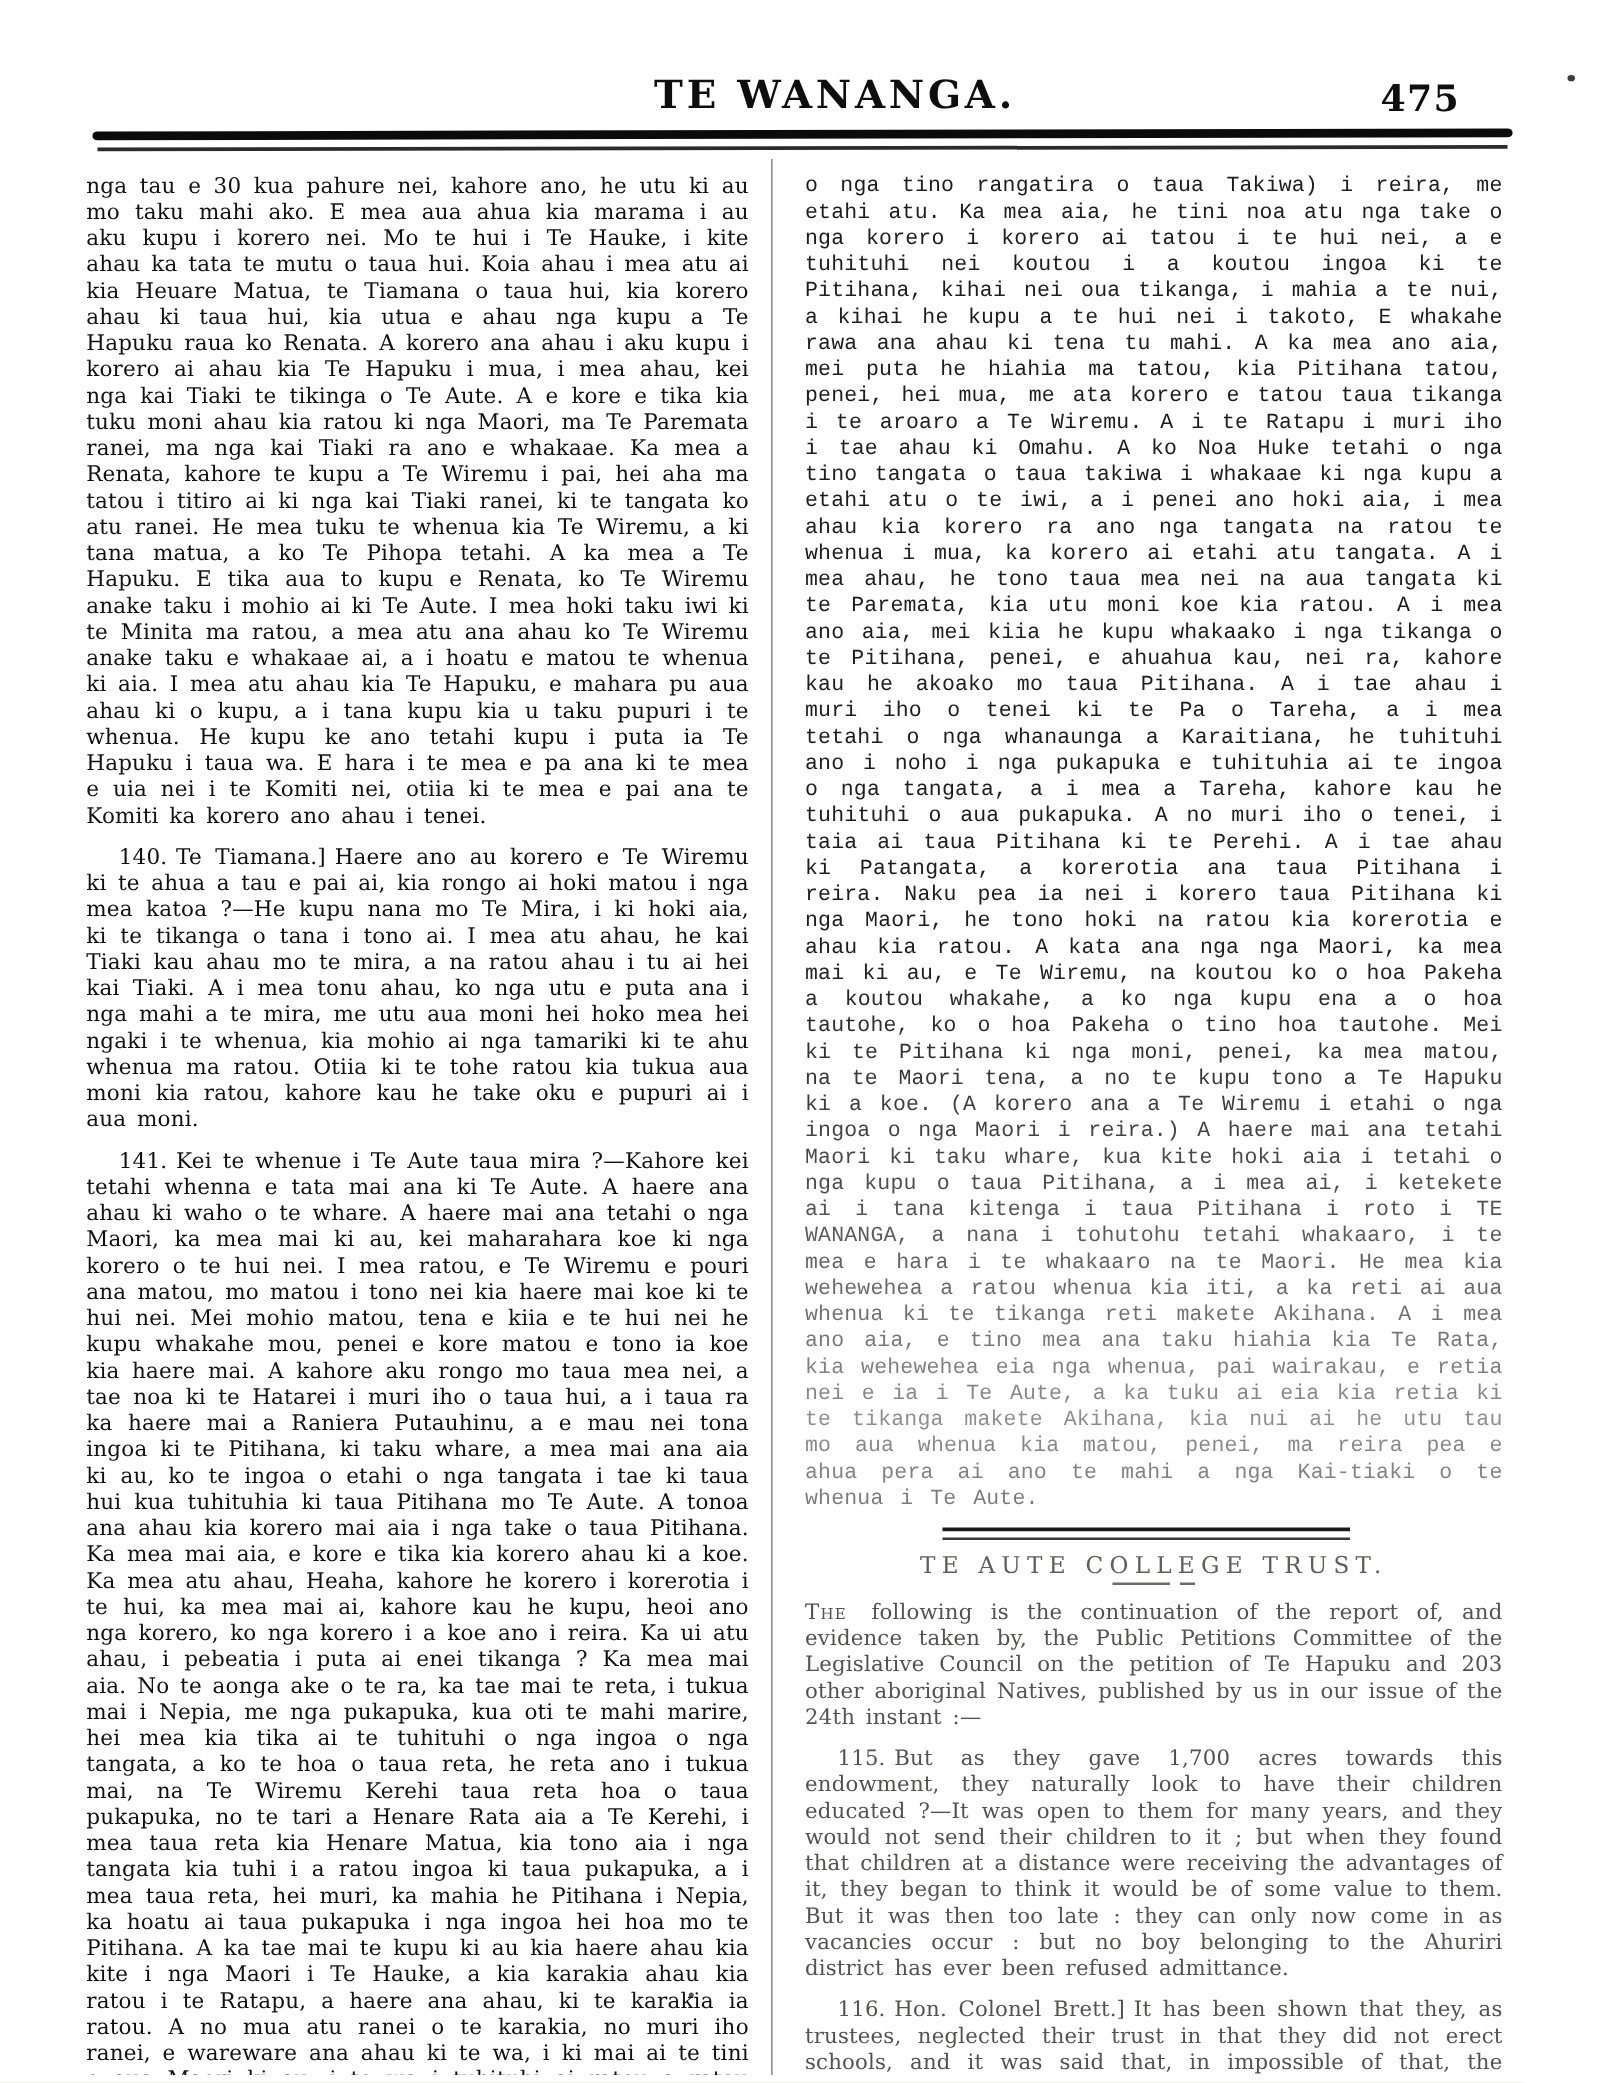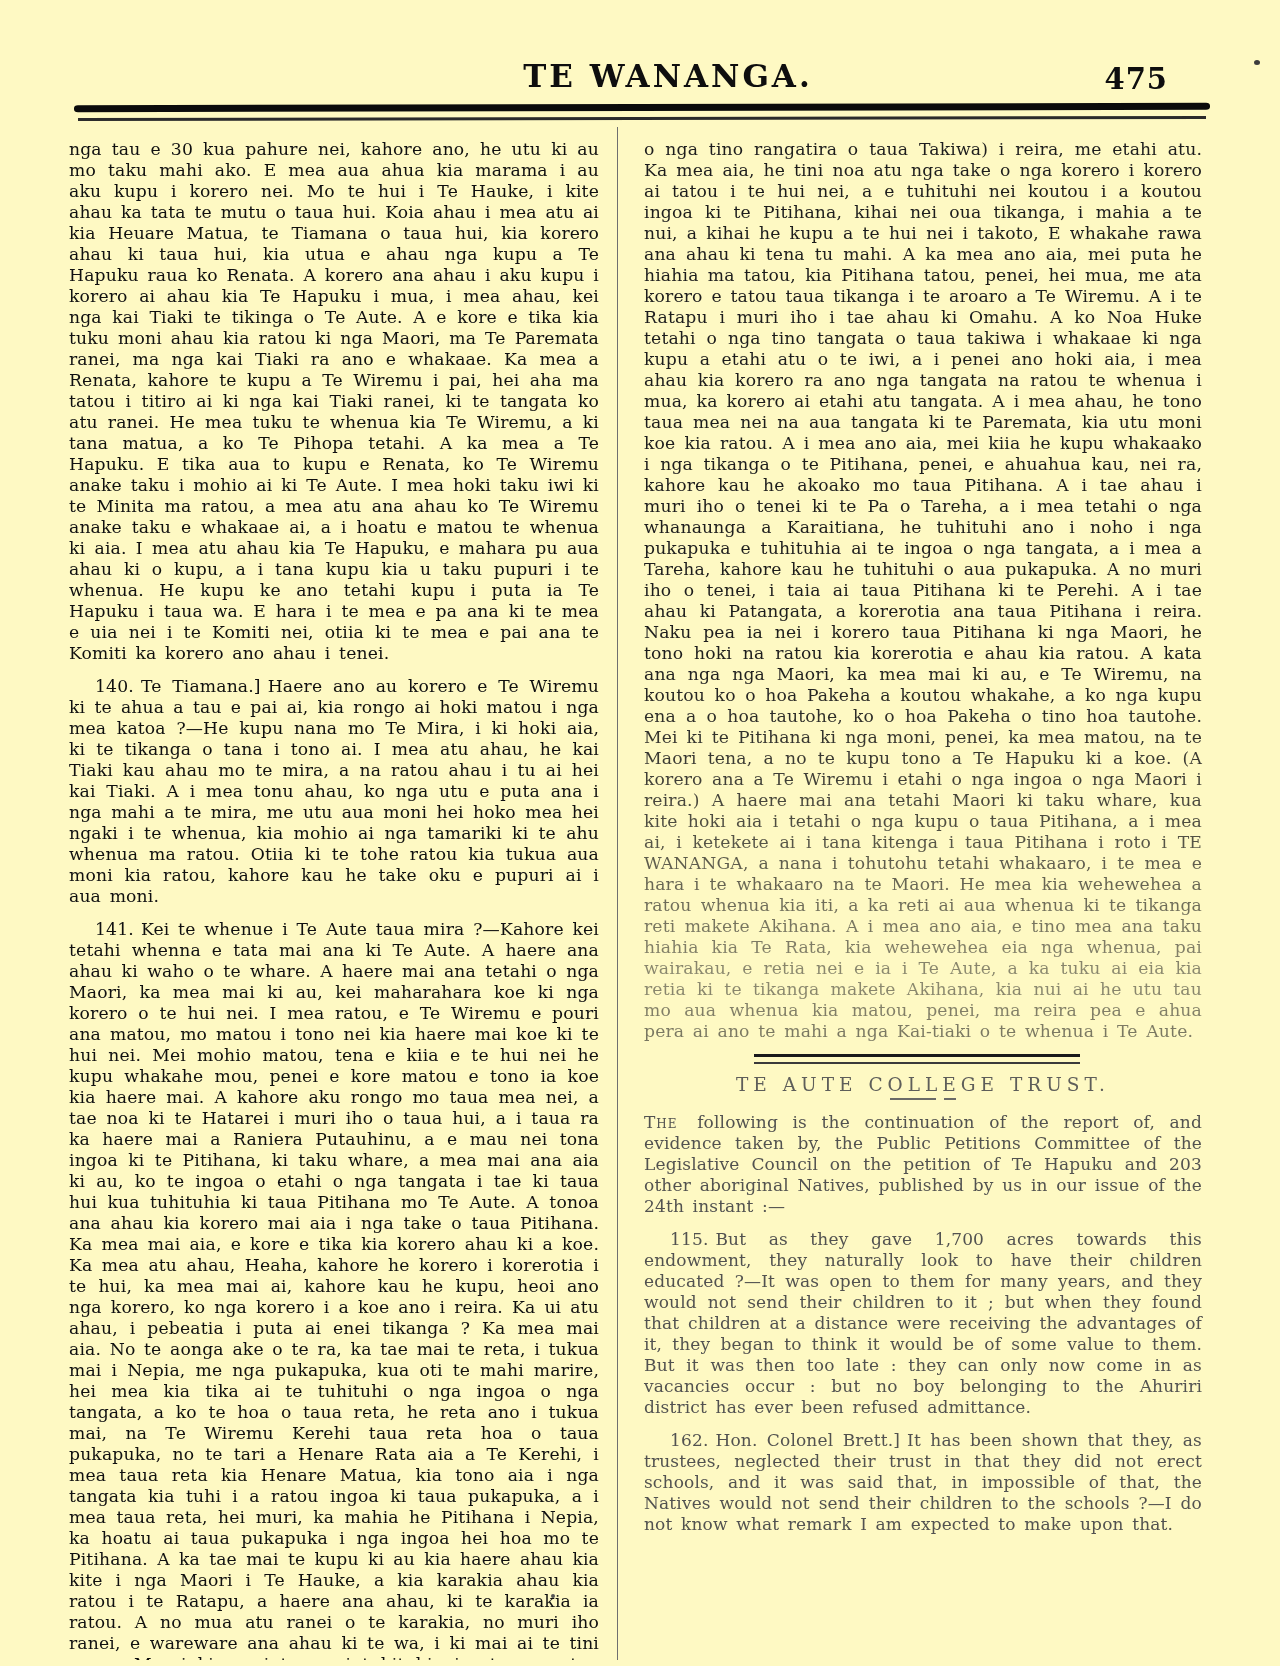--- a/index.html
+++ b/index.html
@@ -1,20 +1,20 @@
 <!DOCTYPE html>
 <html><head>
 <meta charset="utf-8">
 <style>
   html,body{margin:0;padding:0;background:#e8e8e4;}
   .page{
     position:relative;
     width:1280px;height:1666px;
     margin:0 auto;
-    background:#fef9c3;
+    background:#ffffff;
     overflow:hidden;
     font-family:"DejaVu Serif","Liberation Serif",serif;
     color:#141414;
   }
   
   .masthead-title{
     position:absolute;top:58px;left:0;width:100%;
     text-align:center;
     font-size:31px;font-weight:bold;letter-spacing:3px;
     transform:translateX(28px);
@@ -48,20 +48,21 @@
     text-align:justify;
     word-spacing:3px;letter-spacing:0.15px;
   }
   .para.indent{text-indent:26px;}
   .qnum{margin-right:7px;}
   .speaker{margin-right:7px;}
   
   .fade-wrap{
     -webkit-mask-image:linear-gradient(to bottom,#000 0%,#000 58%,rgba(0,0,0,.78) 76%,rgba(0,0,0,.5) 93%,rgba(0,0,0,.6) 100%);
             mask-image:linear-gradient(to bottom,#000 0%,#000 58%,rgba(0,0,0,.78) 76%,rgba(0,0,0,.5) 93%,rgba(0,0,0,.6) 100%);
+            font-family:Liberation Mono, monospace;
   }
   .signature{
     margin:8px 0 2px;
     text-align:center;
     font-style:italic;
     font-size:17px;line-height:21px;
     color:#8d8d89;
     letter-spacing:1.5px;
     word-spacing:10px;
     transform:translateX(-12px);
@@ -123,18 +124,18 @@
 
       <h2 class="article-heading">TE AUTE COLLEGE TRUST.</h2>
       <div class="heading-rule">
           <span></span>
           <span></span>
         </div>
 
       <div class="english">
         <p class="para"><span class="lead-caps">The</span><span> following is the continuation of the report of, and evidence taken by, the Public Petitions Committee of the Legislative Council on the petition of Te Hapuku and 203 other aboriginal Natives, published by us in our issue of the 24th instant :—</span></p>
         <p class="para indent"><span class="qnum">115.</span><span>But as they gave 1,700 acres towards this endowment, they naturally look to have their children educated ?—It was open to them for many years, and they would not send their children to it ; but when they found that children at a distance were receiving the advantages of it, they began to think it would be of some value to them. But it was then too late : they can only now come in as vacancies occur : but no boy belonging to the Ahuriri district has ever been refused admittance.</span></p>
-        <p class="para indent"><span class="qnum">162.</span><span class="speaker">Hon. Colonel Brett.]</span><span>It has been shown that they, as trustees, neglected their trust in that they did not erect schools, and it was said that, in impossible of that, the Natives would not send their children to the schools ?—I do not know what remark I am expected to make upon that.</span></p>
+        <p class="para indent"><span class="qnum">116.</span><span class="speaker">Hon. Colonel Brett.]</span><span>It has been shown that they, as trustees, neglected their trust in that they did not erect schools, and it was said that, in impossible of that, the Natives would not send their children to the schools ?—I do not know what remark I am expected to make upon that.</span></p>
       </div>
     </section>
 
   </main>
 </div>
 
 </body></html>

